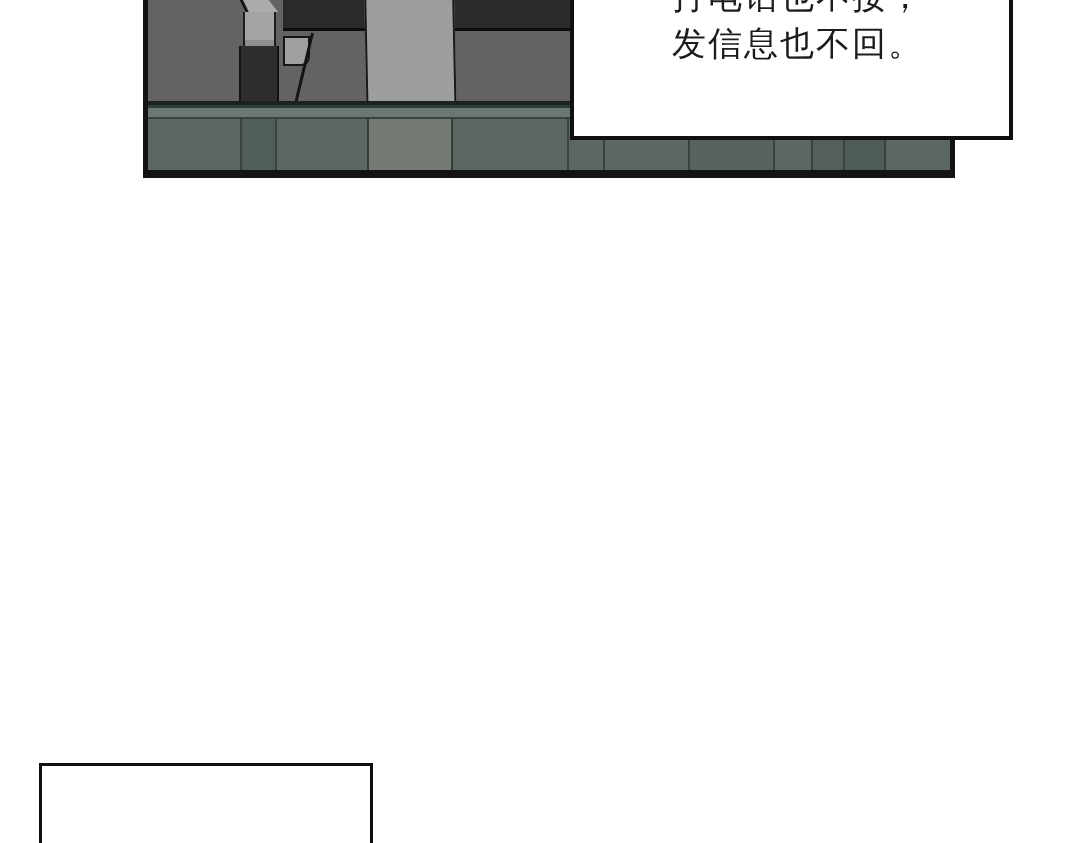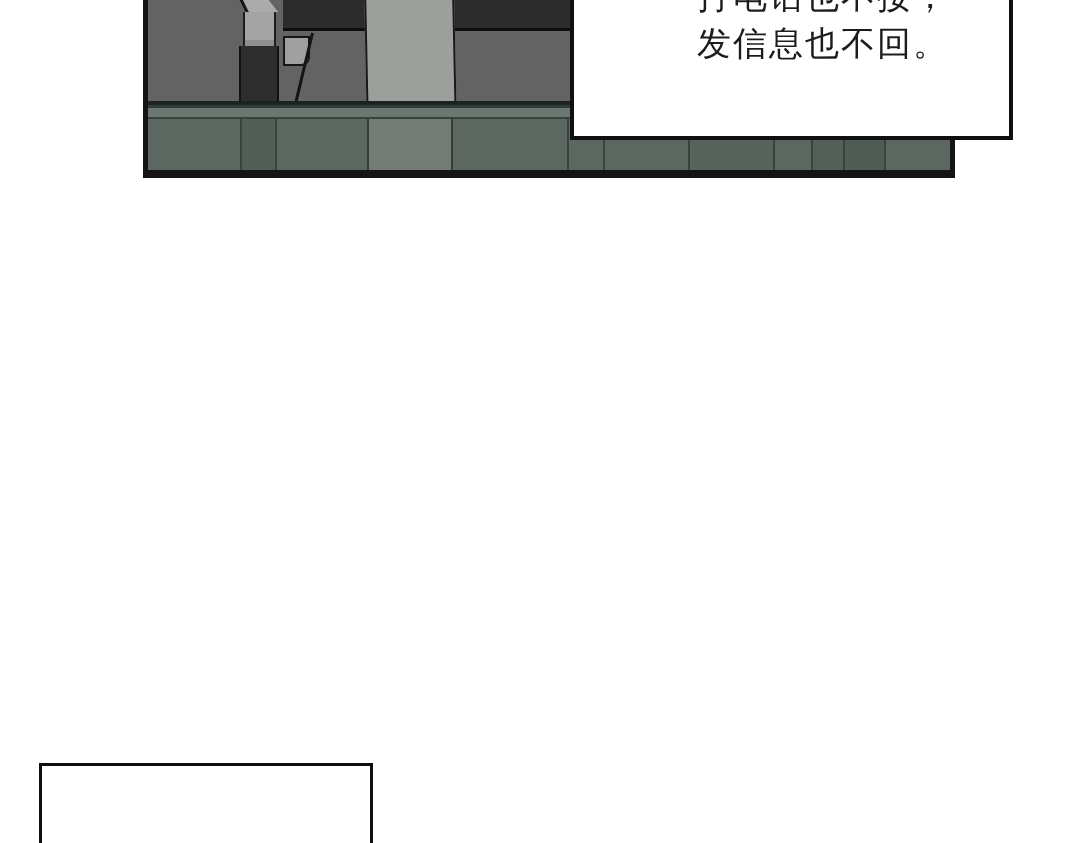--- a/index.html
+++ b/index.html
@@ -110,21 +110,21 @@
   }
   .bubble-text {
     position: absolute;
     left: 98px; top: 39px;
     font-size: 34px;
     line-height: 47px;
     letter-spacing: 2px;
     color: #1c1c1c;
     white-space: nowrap;
   }
-  .bubble-line { display: block; margin-left: 25px; }
+  .bubble-line { display: block; }
 
   
   .bottom-box {
     left: 39px; top: 763px;
     width: 334px; height: 120px;
     background: #ffffff;
     border: 3px solid #0f0f0f;
   }
 </style>
 </head>

